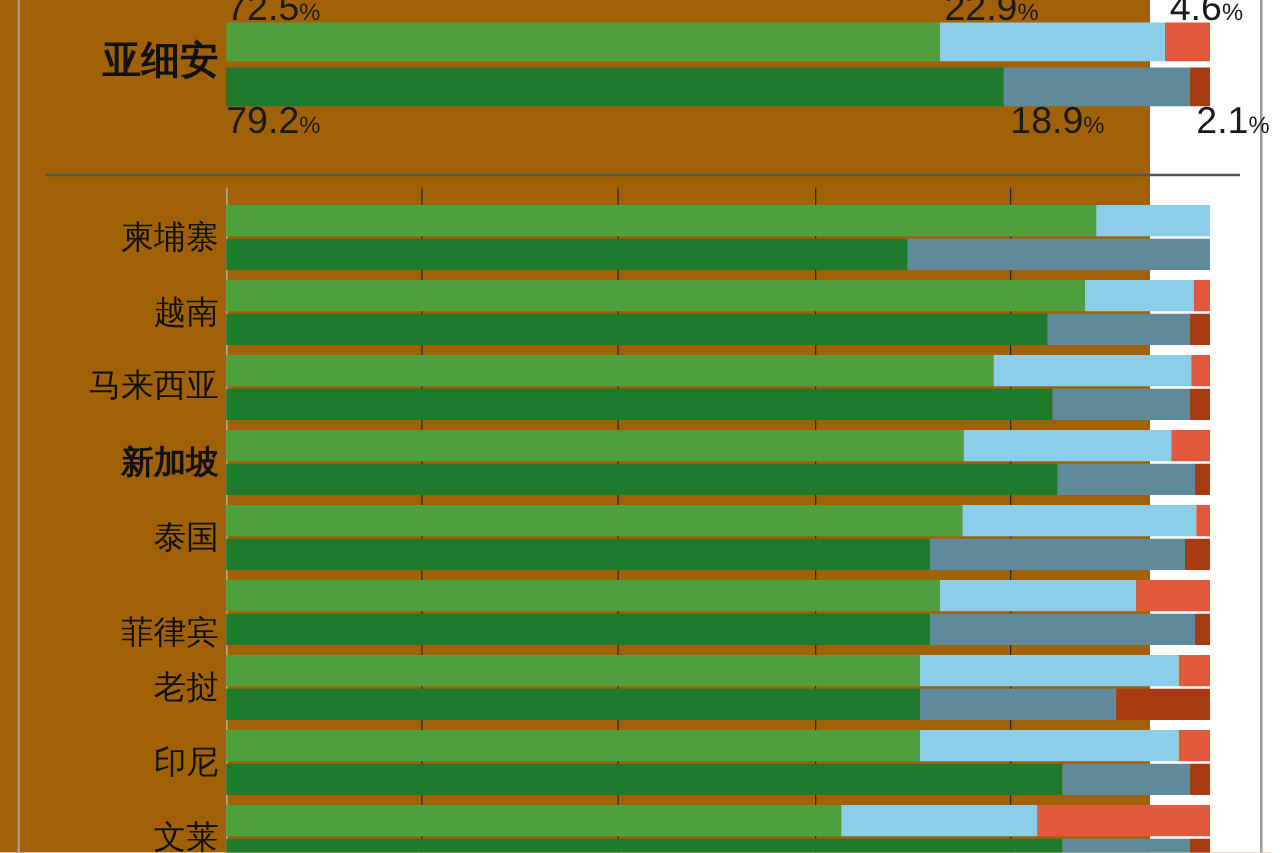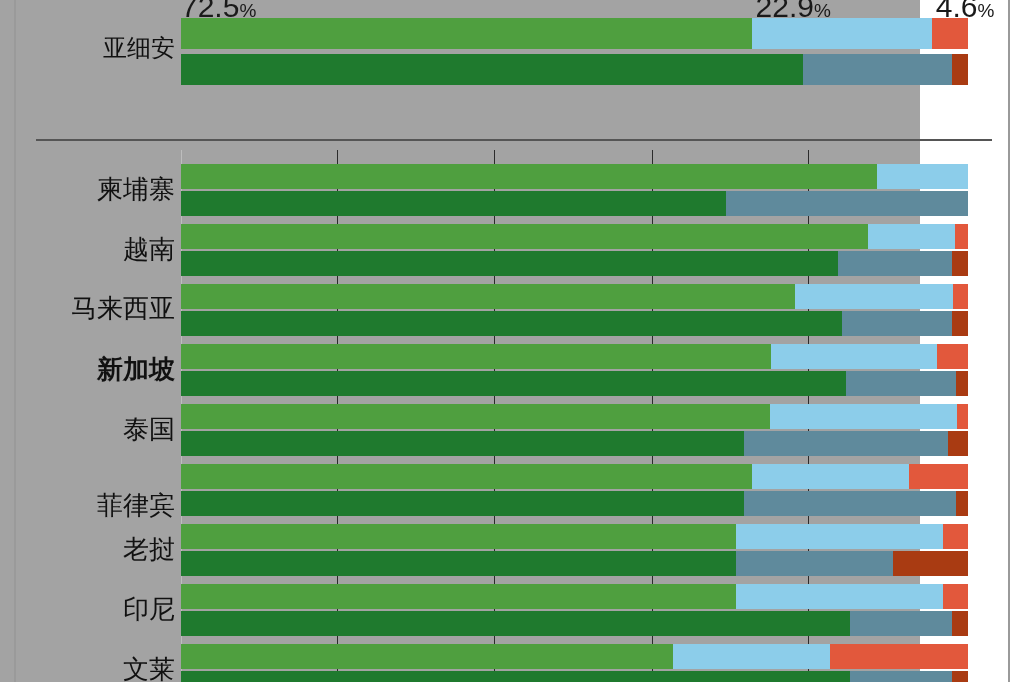--- a/index.html
+++ b/index.html
@@ -5,43 +5,43 @@
   * { box-sizing: border-box; margin: 0; padding: 0; }
   html, body {
     width: 1024px; height: 682px;
     background: #ffffff;
     font-family: "Liberation Sans", sans-serif;
     overflow: hidden;
   }
   #page {
     position: relative;
     width: 920px; height: 682px;
-    background: #a3a3a3;
+    background: #a16207;
   }
 
   
   .frame-left {
     position: absolute; left: 14px; top: 0; width: 2px; height: 682px;
     background: #9a9a9a;
   }
   .frame-right {
     position: absolute; left: 1008px; top: 0; width: 2px; height: 682px;
     background: #9a9a9a;
   }
 
   
   .aseans { position: absolute; left: 0; top: 0; width: 1024px; height: 140px; }
 
   .agg-label {
     position: absolute;
     left: 30px; top: 28px;
     width: 145px;
     text-align: right;
-    font-size: 24px;
-    font-weight: 400;
+    font-size: 31px;
+    font-weight: 700;
     color: #111;
     letter-spacing: 0px;
     line-height: 40px;
   }
 
   .top-val-row, .bot-val-row {
     position: absolute;
     left: 181px; width: 787px; height: 26px;
   }
   .top-val-row { top: -8px; }
@@ -140,20 +140,25 @@
           <div class="seg" style="width: 22.9%; background: rgb(140, 205, 234);"></div>
           <div class="seg" style="width: 4.6%; background: rgb(226, 88, 60);"></div>
         </div>
       <div class="agg-bar lower" id="agg-bar-lower">
           <div class="seg" style="width: 79.2%; background: rgb(31, 122, 46);"></div>
           <div class="seg" style="width: 18.9%; background: rgb(95, 138, 156);"></div>
           <div class="seg" style="width: 2.1%; background: rgb(169, 59, 18);"></div>
         </div>
     </div>
 
+    <div class="bot-val-row" id="agg-bot-vals">
+        <div class="val" style="left: 0px;"><span>79.2</span><span class="pct">%</span></div>
+        <div class="val" style="left: calc(79.2% + 4px);"><span>18.9</span><span class="pct">%</span></div>
+        <div class="val" style="left: calc(98.1% + 4px);"><span>2.1</span><span class="pct">%</span></div>
+      </div>
   </div>
 
   <div class="divider"></div>
 
   <div class="chart">
     <div id="country-labels">
         <div class="ctry-label" style="top: 22px;">柬埔寨</div>
         <div class="ctry-label" style="top: 82px;">越南</div>
         <div class="ctry-label" style="top: 142px; font-family: Liberation Serif, serif;">马来西亚</div>
         <div class="ctry-label bold" style="top: 202px;">新加坡</div>

